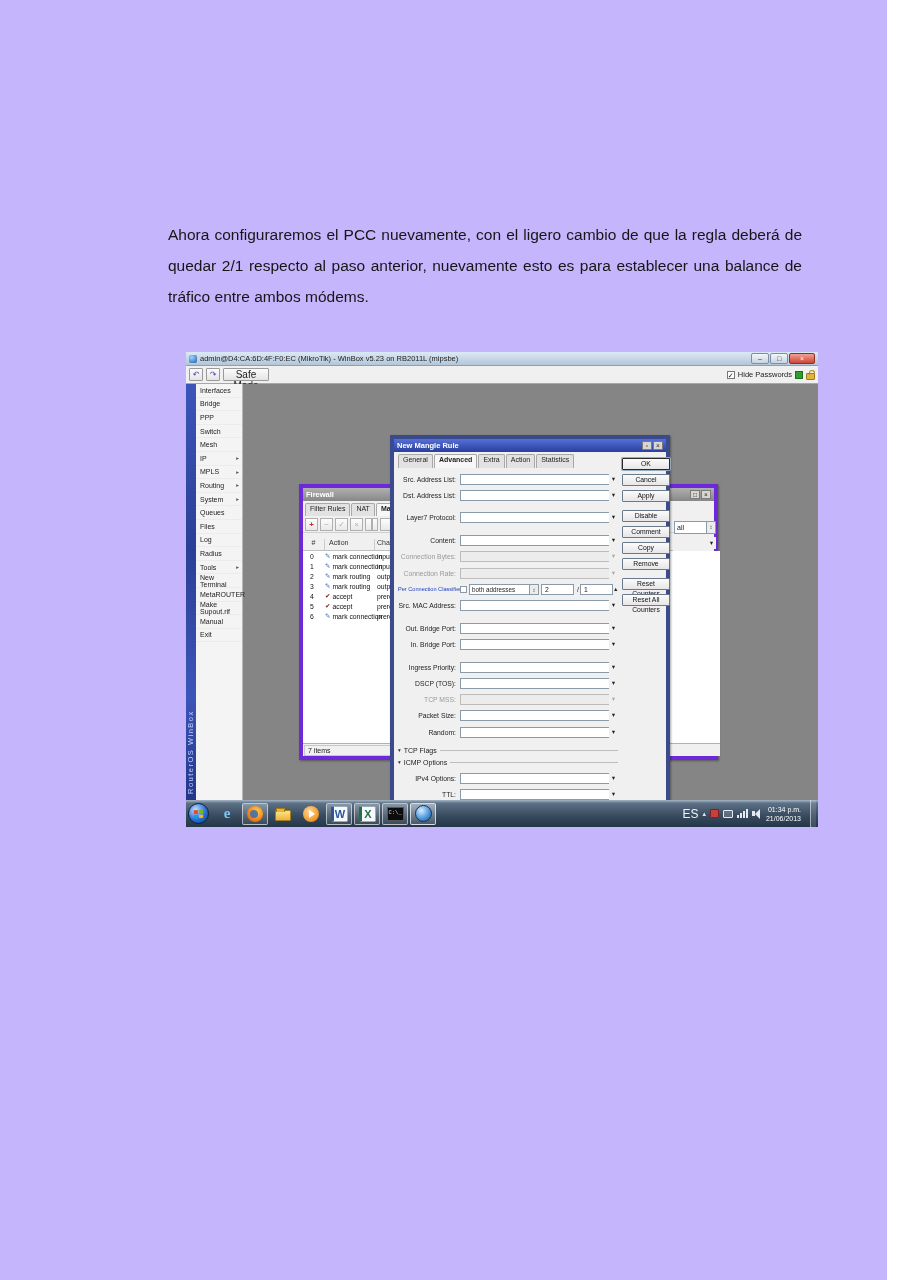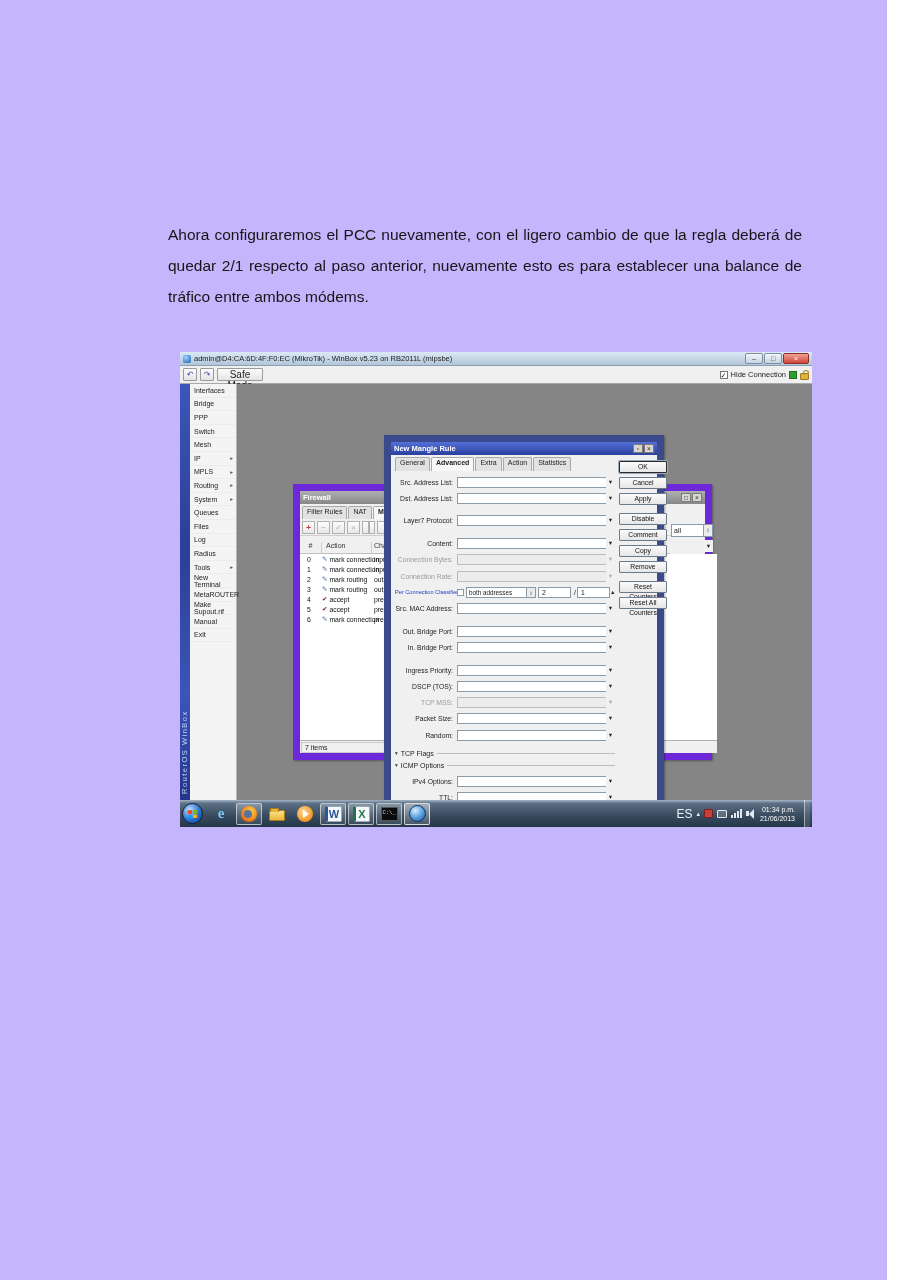--- a/index.html
+++ b/index.html
@@ -3,21 +3,21 @@
 <meta charset="utf-8">
 <style>
   * { margin:0; padding:0; box-sizing:border-box; }
   html,body { width:905px; height:1280px; background:#ffffff; font-family:"Liberation Sans", sans-serif; }
   #page { position:relative; width:887px; height:1280px; overflow:hidden; background:#c4b5fd;padding-left:15px; }
 
   
   #para { position:absolute; left:168px; top:219px; width:634px; font-size:15.5px; line-height:31px; color:#161616; text-align:justify; }
 
   
-  #shot { position:absolute; left:180px; top:352px; width:632px; height:475px; background:#858585; font-size:7px; color:#222; }
+  #shot { position:absolute; left:186px; top:352px; width:632px; height:475px; background:#858585; font-size:7px; color:#222; }
 
   
   .mw-title { position:absolute; left:0; top:0; width:632px; height:14px;
     background:linear-gradient(#dce9f5,#b2c6d8); border-bottom:1px solid #8aa0b4; display:flex; align-items:center; padding:0 3px; }
   .mw-ico { width:8px; height:8px; border-radius:2px; background:radial-gradient(circle at 35% 30%, #9fd4ff, #1d5fae); margin-right:3px; flex:0 0 auto; }
   .mw-title-text { font-size:7.5px; color:#1c1c1c; white-space:nowrap; overflow:hidden; flex:1; }
   .mw-ctrls { display:flex; gap:1px; }
   .wbtn { height:11px; border:1px solid #7d8ea0; border-radius:2px; background:linear-gradient(#f2f6fa,#c8d4e0);
     font-size:7px; line-height:9px; text-align:center; color:#333; }
   .wbtn.min,.wbtn.max { width:18px; }
@@ -40,21 +40,21 @@
   
   .mw-content { position:absolute; left:0; top:32px; width:632px; height:416px; background:#858585; overflow:hidden; }
   .bluestrip { position:absolute; left:0; top:0; width:10px; height:416px; background:linear-gradient(180deg,#3c55b8,#2a3f96 40%,#3c55b8 75%,#24368a); }
   .brand-vert { position:absolute; left:0px; bottom:6px; width:10px; height:130px; color:#c2d2fa; font-size:7.5px; letter-spacing:1.5px;
     writing-mode:vertical-rl; transform:rotate(180deg); text-align:left; }
   .sidebar { position:absolute; left:10px; top:0; width:47px; height:416px; background:#f4f4f4; border-right:1px solid #b8b8b8; }
   .side-item { height:13.6px; display:flex; align-items:center; padding:0 3px 0 4px; font-size:7px; color:#1c1c1c; border-bottom:1px solid #ececec; }
   .side-item .sub { margin-left:auto; font-size:5.5px; color:#555; }
 
   
-  .win { position:absolute; background:#f0f0f0; border:7px solid #6d28d9; box-shadow:1px 1px 2px rgba(0,0,0,.35); }
+  .win { position:absolute; background:#f0f0f0; border:4px solid #6d28d9; box-shadow:1px 1px 2px rgba(0,0,0,.35); }
   .win-tbar { height:13px; display:flex; align-items:center; padding:0 3px; color:#fff; font-size:7.5px; font-weight:bold; }
   .tbar-grey { background:linear-gradient(#b0b0b0,#878787); }
   .tbar-blue { background:linear-gradient(#5570d8,#2a3f9e); }
   .win-tbtn { width:10px; height:9px; border:1px solid #7a7a7a; background:#d9d6d0; color:#222; font-weight:normal;
     font-size:6.5px; line-height:7px; text-align:center; margin-left:1px; }
 
   
   #fw { left:113px; top:100px; width:419px; height:276px; }
   .fw-tabs { display:flex; gap:1px; padding:2px 2px 0 2px; height:15px; }
   .tab { padding:1px 4px; font-size:7px; background:#e2e2e2; border:1px solid #a8a8a8; border-bottom:none; border-radius:2px 2px 0 0; color:#222; }
@@ -160,21 +160,21 @@
         <span class="wbtn close">×</span>
       </span>
     </div>
 
     <div class="mw-toolbar">
       <span class="tb-btn sq">↶</span>
       <span class="tb-btn sq">↷</span>
       <span class="tb-btn safe">Safe Mode</span>
       <span class="tb-right">
         <span class="cbx">✓</span>
-        <span class="hp-label">Hide Connection</span>
+        <span class="hp-label">Hide Passwords</span>
         <span class="greensq"></span>
         <span class="lock"></span>
       </span>
     </div>
 
     <div class="mw-content">
       <div class="bluestrip">
         <div class="brand-vert">RouterOS WinBox</div>
       </div>
 

